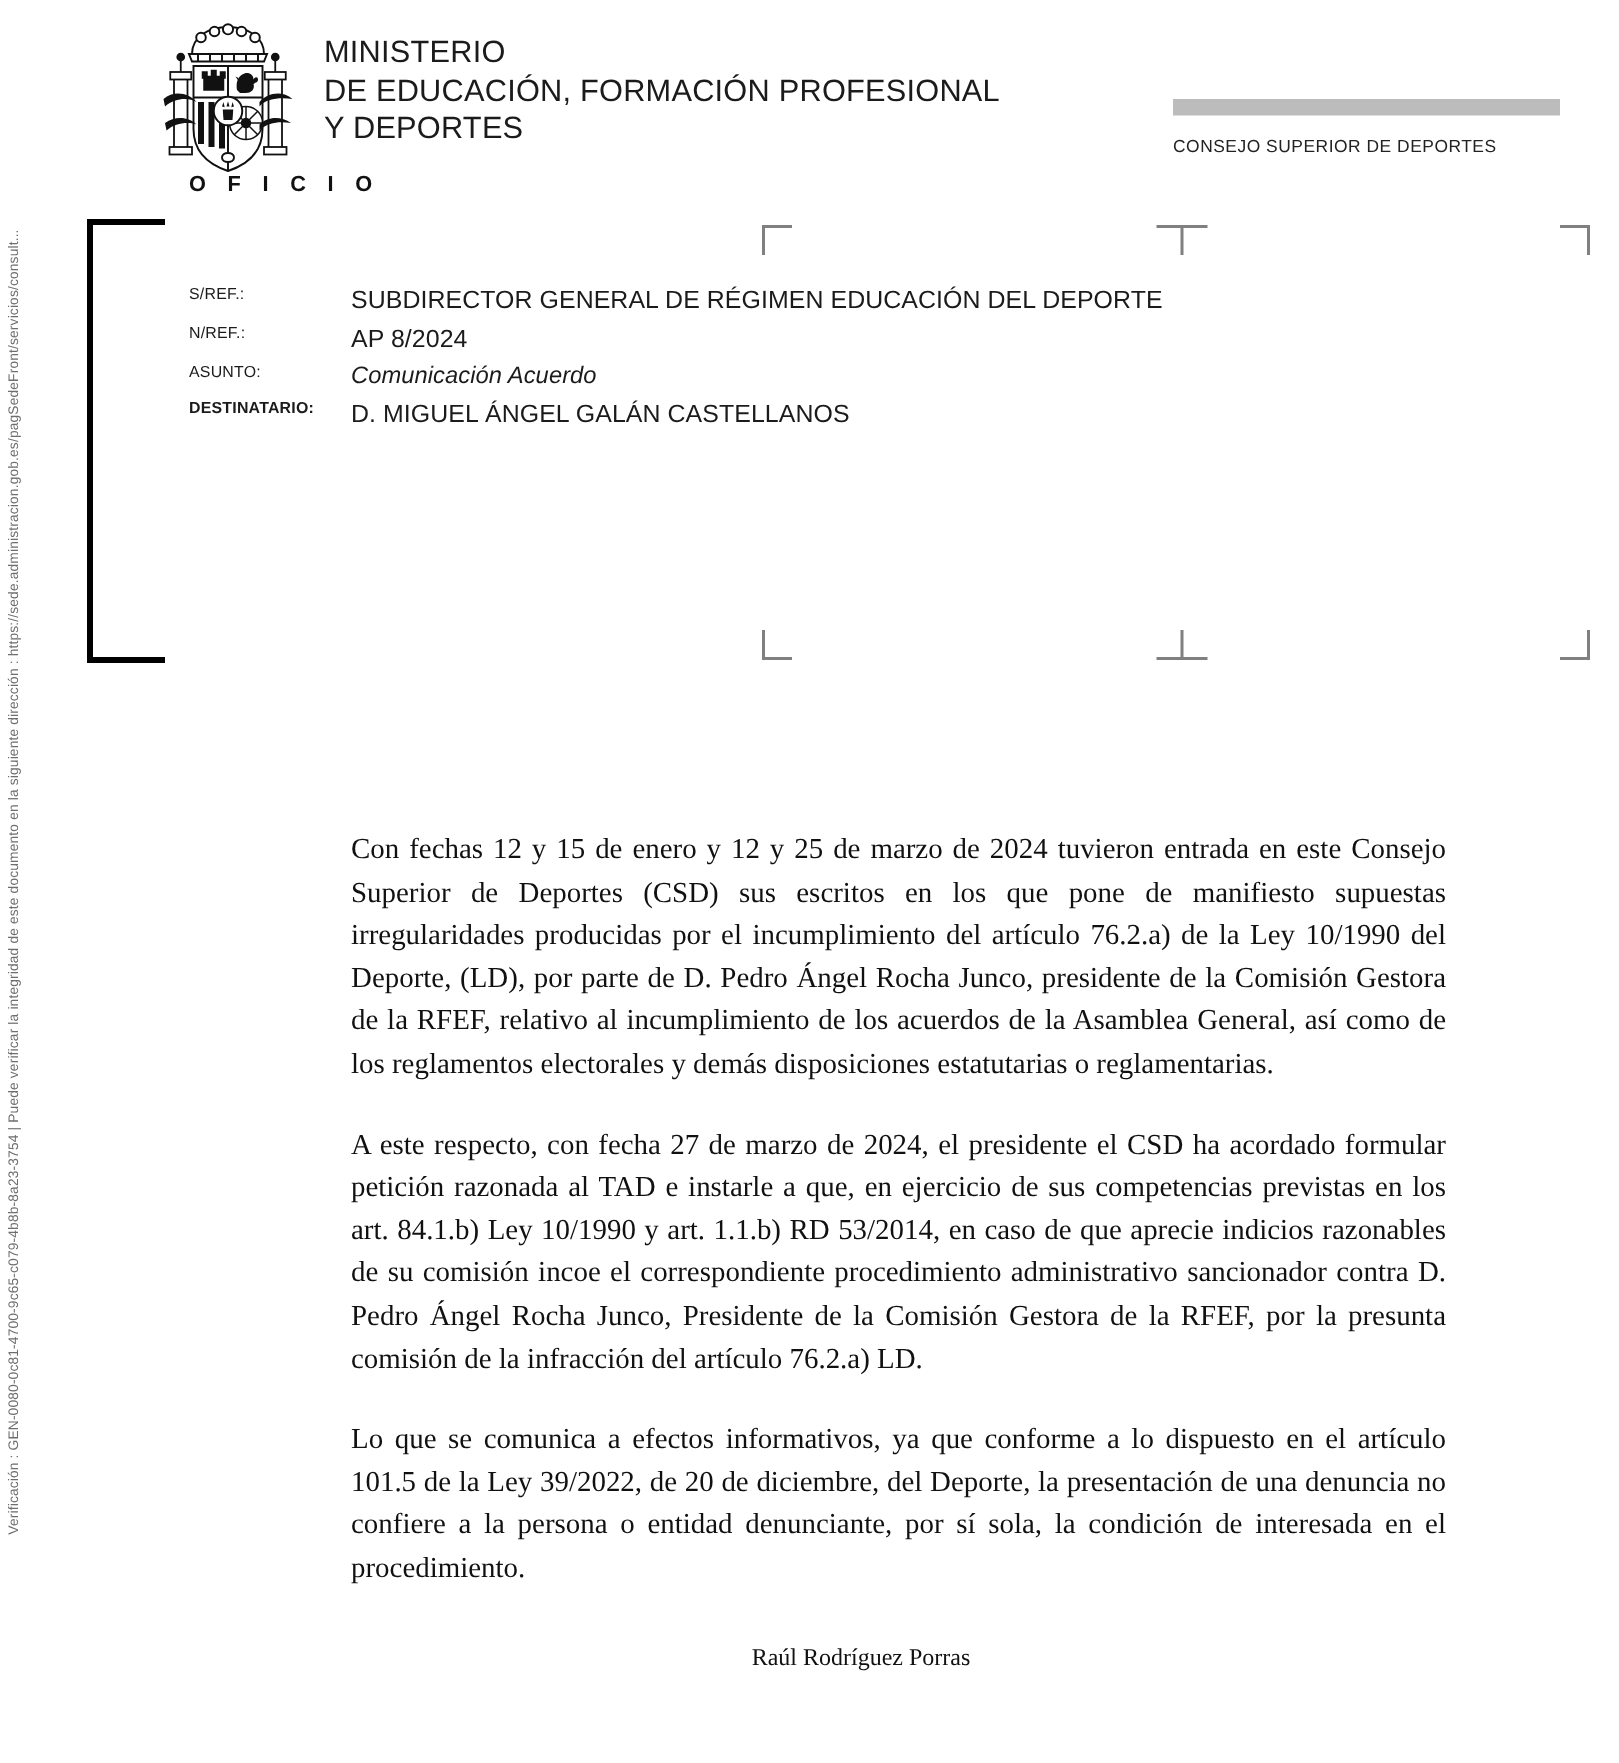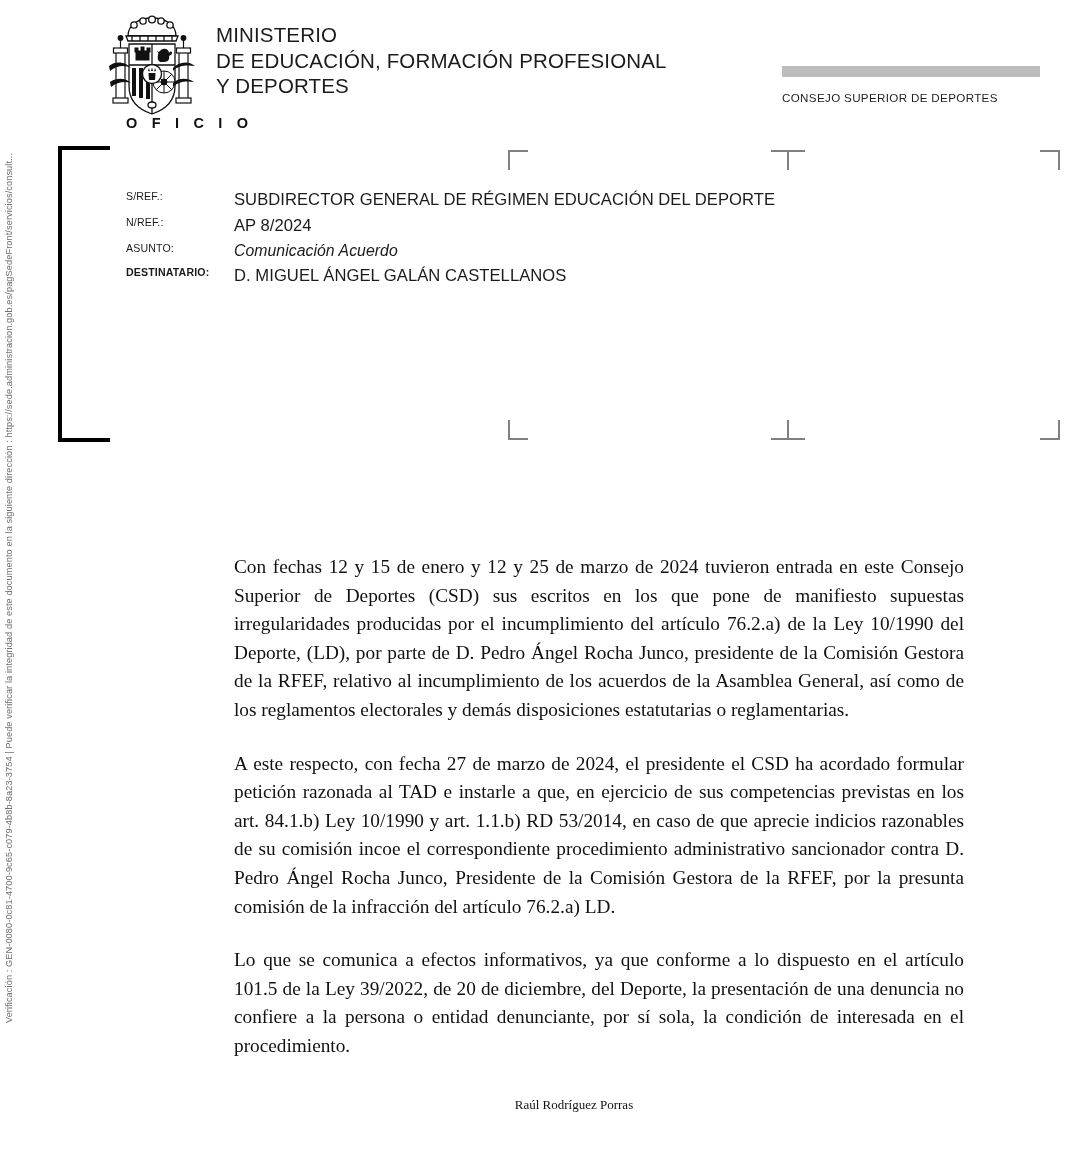--- a/index.html
+++ b/index.html
@@ -167,21 +167,21 @@
   .body-text p:last-child { margin-bottom: 10px; }
 
   
   .signature {
     position: absolute;
     left: 234px;
     top: 1097px;
     width: 680px;
     text-align: center;
     font-family: "Liberation Serif", serif;
-    font-size: 13px;
+    font-size: 16px;
     color: #111111;
   }
 </style>
 </head>
 <body>
 
 <div class="csv-strip">
   <div class="csv-text">Verificación : GEN-0080-0c81-4700-9c65-c079-4b8b-8a23-3754 | Puede verificar la integridad de este documento en la siguiente dirección : https://sede.administracion.gob.es/pagSedeFront/servicios/consult...</div>
 </div>
 

